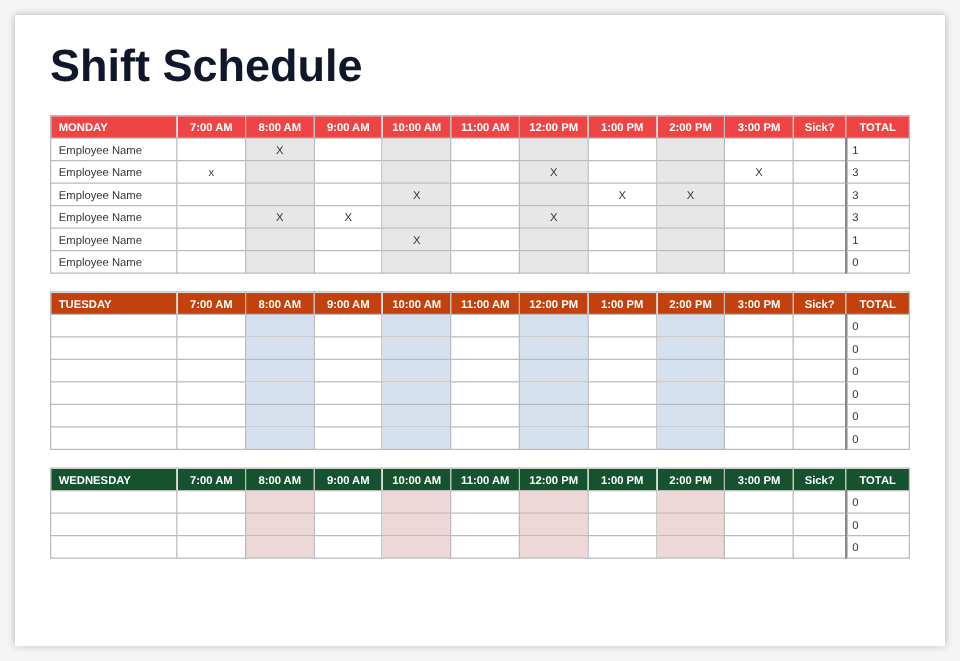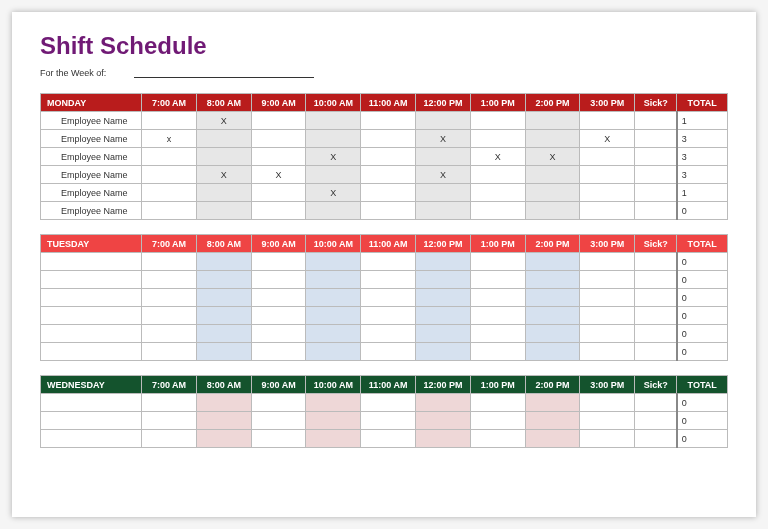--- a/index.html
+++ b/index.html
@@ -12,23 +12,23 @@
   }
   .sheet {
     background: #fff;
     box-shadow: 0 0 6px rgba(0,0,0,0.3);
     padding: 20px 28px 10px 28px;
     width: 100%;
     height: 100%;
     overflow: hidden;
   }
   .title {
-    font-size: 24px;
+    font-size: 36px;
     font-weight: bold;
-    color: #701a75;
+    color: #0f172a;
     margin-bottom: 6px;
   }
   .meta-row {
     display: flex;
     align-items: flex-end;
     font-size: 9px;
     color: #333;
     margin-bottom: 3px;
   }
   .meta-label {
@@ -50,51 +50,47 @@
   th, td {
     border: 1px solid #bbb;
     font-size: 9px;
     text-align: center;
     height: 18px;
     overflow: hidden;
     white-space: nowrap;
   }
   th { font-weight: bold; color: #fff; }
   th.day-col { text-align: left; padding-left: 6px; }
-  td.emp { text-align: left; padding-left: 20px; color:#333; }
+  td.emp { text-align: left; padding-left: 6px; color:#333; }
   td.total { text-align: left; padding-left: 4px; color:#333; border-left: 2px solid #888;}
   col.name { width: 96px; }
   col.slot { width: 52px; }
   col.sick { width: 40px; }
   col.tot  { width: 48px; }
 
   
-  .hdr-mon th { background: #b91c1c; }
-  .hdr-tue th { background: #ef4444; }
+  .hdr-mon th { background: #ef4444; }
+  .hdr-tue th { background: #c2410c; }
   .hdr-wed th { background: #14532d; }
 
   
   .tint-mon { background: #e7e7e7; }
   .tint-tue { background: #d6e1ef; }
   .tint-wed { background: #eed7d7; }
   .tint-mon-plain, .tint-tue-plain, .tint-wed-plain { background: #fff; }
 
   td { color:#333; }
 </style>
 </head>
 <body>
 
 <div class="sheet">
 
   <div class="title">Shift Schedule</div>
 
-  <div class="meta-row">
-    <span class="meta-label">For the Week of:</span>
-    <span class="meta-line"></span>
-  </div>
 
   <div class="spacer"></div>
 
   <div id="tables">
       <table class="day">
         <colgroup>
           <col class="name">
           <col class="slot">
           <col class="slot">
           <col class="slot">

